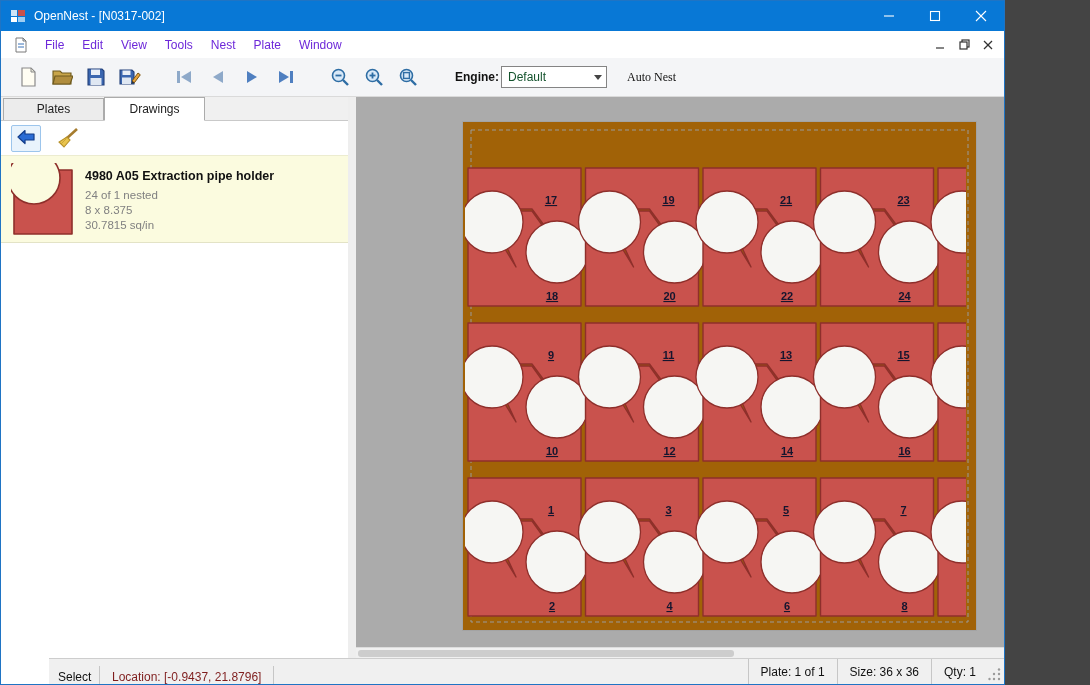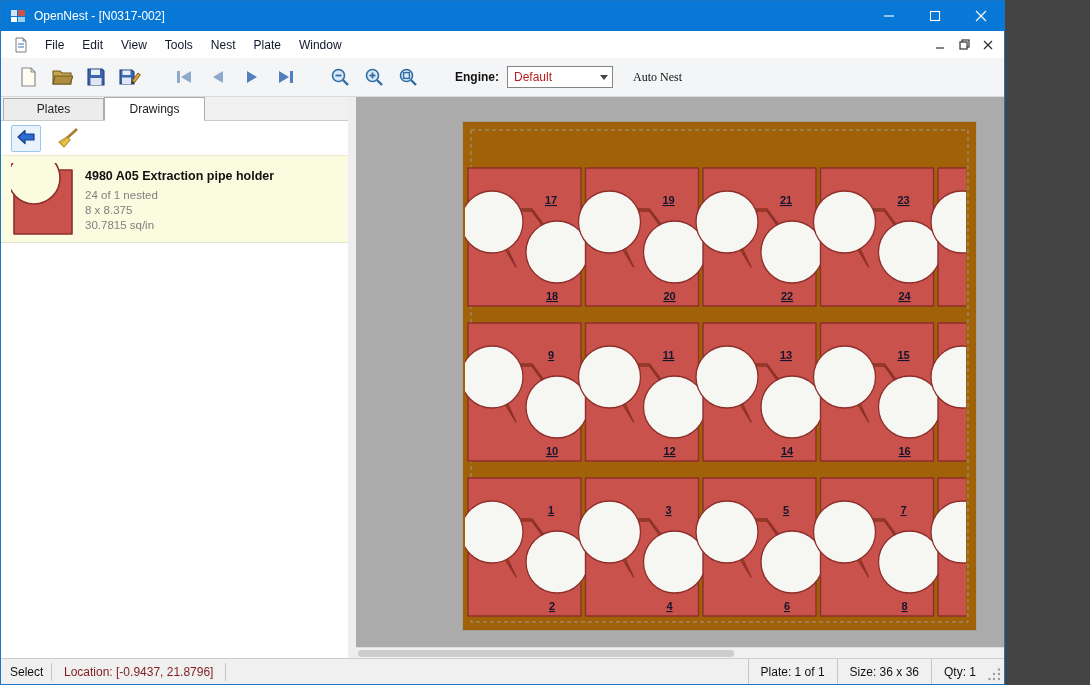--- a/index.html
+++ b/index.html
@@ -12,32 +12,32 @@
   
   .titlebar { height:30px; background:#0878d6; display:flex; align-items:center; color:#fff; flex:0 0 auto; }
   .titlebar .appicon { width:16px; height:16px; margin:0 8px 0 9px; }
   .titlebar .title { font-size:12px; }
   .tb-controls { margin-left:auto; display:flex; height:100%; }
   .tb-btn { width:46px; height:100%; display:flex; align-items:center; justify-content:center; }
   .tb-btn svg { stroke:#fff; stroke-width:1.1; fill:none; }
   
   .menubar { height:27px; background:#fff; display:flex; align-items:center; padding-left:6px; flex:0 0 auto; }
   .menubar .mdiicon { width:16px; height:16px; margin:0 7px 0 6px; }
-  .menu-item { padding:4px 9px; color:#0f172a; cursor:default; }
+  .menu-item { padding:4px 9px; color:#6d28d9; cursor:default; }
   .mdi-controls { margin-left:auto; display:flex; align-items:center; margin-right:4px; }
   .mdi-btn { width:24px; height:20px; display:flex; align-items:center; justify-content:center; }
   .mdi-btn svg { stroke:#333; stroke-width:1.2; fill:none; }
   
   .toolbar { height:39px; background:#f4f5f7; border-bottom:1px solid #dadada; display:flex; align-items:center; padding-left:10px; flex:0 0 auto; }
   .tool-btn { width:34px; height:31px; display:flex; align-items:center; justify-content:center; border-radius:2px; }
   .tgroup { display:flex; align-items:center; }
   .gap-l { margin-left:20px; }
-  .engine-label { font-weight:bold; margin-left:30px; margin-right:8px; color:#111; }
+  .engine-label { font-weight:bold; margin-left:30px; margin-right:2px; color:#111; }
   .combo { width:106px; height:22px; background:#fff; border:1px solid #848484; display:flex; align-items:center; }
-  .combo .val { flex:1; padding-left:6px; color:#b91c1c; }
+  .combo .val { flex:1; padding-left:6px; color:#14532d; }
   .combo .arrow { width:17px; display:flex; align-items:center; justify-content:center; }
   .combo .arrow i { width:0; height:0; border-left:4px solid transparent; border-right:4px solid transparent; border-top:5px solid #444; }
   .autonest { margin-left:20px; color:#111;font-family:Liberation Serif, serif; }
   
   .bodyrow { flex:1 1 auto; display:flex; min-height:0; }
   .left-panel { width:347px; background:#fff; display:flex; flex-direction:column; flex:0 0 auto; }
   .tabstrip { height:23px; background:#f0f0f0; display:flex; align-items:flex-end; padding-left:2px; position:relative; }
   .tab { width:101px; text-align:center; padding:3px 0 4px 0; border:1px solid #ababab; border-bottom:none; background:#ececec; color:#222; position:relative; }
   .tab.active { background:#fff; padding-top:4px; z-index:2; border-bottom:1px solid #fff; margin-bottom:-1px; }
   .panel-body { flex:1; background:#fff; border-top:1px solid #c9c9c9; display:flex; flex-direction:column; }
@@ -49,21 +49,21 @@
   .d-info { padding-top:6px; }
   .d-title { font-weight:bold; color:#111; font-size:12.5px; margin-bottom:5px; }
   .d-sub { color:#818181; font-size:11.5px; line-height:15px; }
   .panel-rest { flex:1; background:#fff; }
   .splitter { width:8px; background:#eeeeee; flex:0 0 auto; cursor:ew-resize; }
   .canvas { flex:1; background:#ababab; position:relative; overflow:hidden; }
   .plate { position:absolute; left:106px; top:24px; width:515px; height:510px; background:#a16207; border:1px solid #a3a3a3; }
   .hscroll { position:absolute; left:0; right:0; bottom:0; height:11px; background:#f0f0f0; border-top:1px solid #dcdcdc; }
   .hthumb { position:absolute; left:2px; top:2px; height:7px; width:58%; background:#cdcdcd; border-radius:3px; }
   
-  .statusbar { height:26px; background:#f0f0f0; border-top:1px solid #cdcdcd; display:flex; align-items:center; font-size:12px; flex:0 0 auto; }
+  .statusbar { height:26px; background:#f0f0f0; border-top:1px solid #cdcdcd; display:flex; align-items:flex-end; font-size:12px; flex:0 0 auto;margin-left:48px; }
   .st-cell { padding:0 12px; color:#111; white-space:nowrap; }
   .st-select { width:50px; text-align:left; padding-left:9px; }
   .st-sep { width:1px; height:18px; background:#c6c6c6; }
   .st-loc { color:#7f1d1d; }
   .st-right { border-left:1px solid #c6c6c6; height:100%; display:flex; align-items:center; }
   .st-gpu { color:#0a9a0a; }
   .spacer { flex:1; }
   .grip { width:14px; height:14px; margin:0 2px 2px 0; align-self:flex-end; }
   
   .part { fill:#c9524d; stroke:#8e2f2b; stroke-width:1.4; stroke-linejoin:round; }

